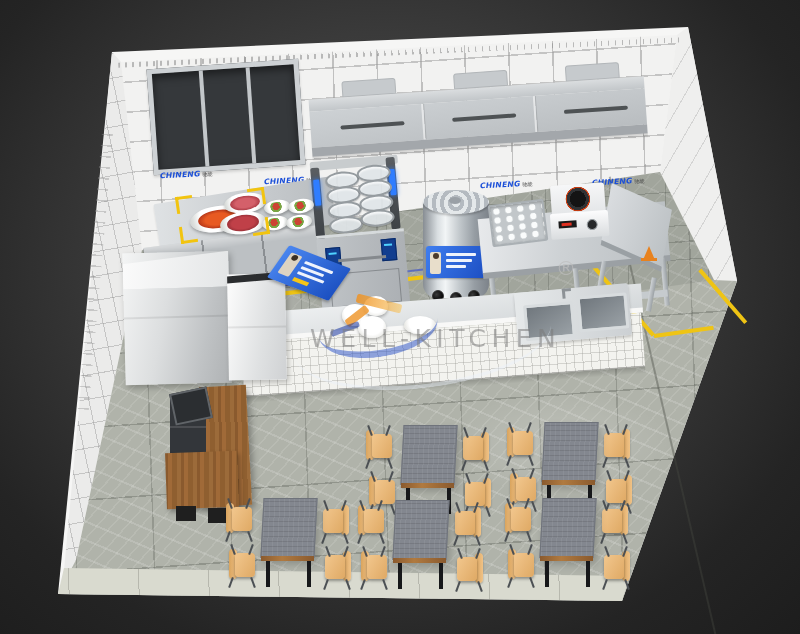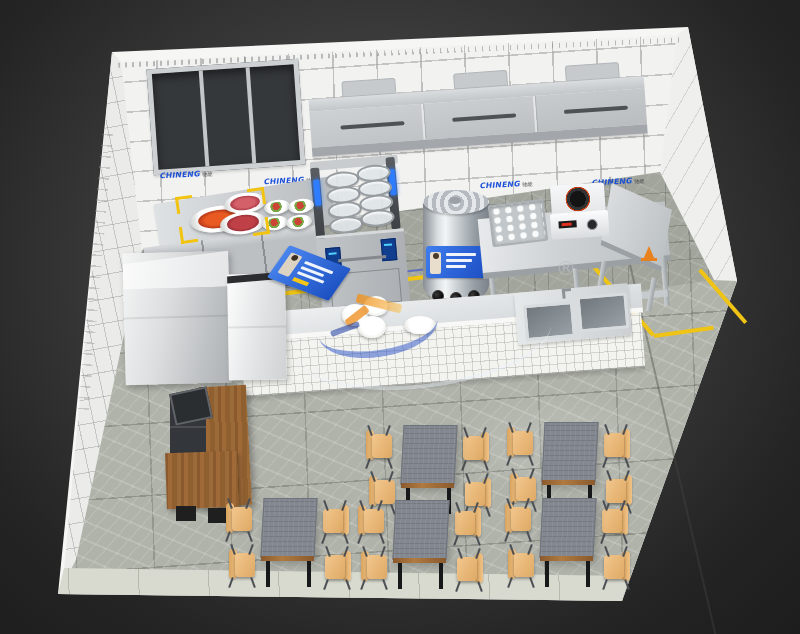--- a/index.html
+++ b/index.html
@@ -359,20 +359,21 @@
     <span class="banner-bar" style="top:21px;width:28px;"></span>
     <div id="banner-accent"></div>
   </div>
 
   <div class="abs wm wm-arc1"></div>
   <div class="abs wm wm-arc2"></div>
   <div class="abs wm wm-b1"></div>
   <div class="abs wm wm-b2"></div>
   <div class="abs wm wm-b3"></div>
   <div class="abs wm" id="wm-reg">®</div>
+  <div class="abs wm" id="wm-en">WELL-KITCHEN</div>
 
   <div class="abs wood" id="cashier-tall"></div>
   <div class="abs" id="cashier-shelf"></div>
   <div class="abs" id="cashier-monitor"></div>
   <div class="abs wood" id="cashier-low"></div>
   <div class="cfoot" style="left:176px;top:506px;width:20px;height:15px;"></div>
   <div class="cfoot" style="left:208px;top:508px;width:24px;height:15px;"></div>
 
   <div id="dining-area">
       <div class="table-group" style="left: 226px; top: 498px;">

